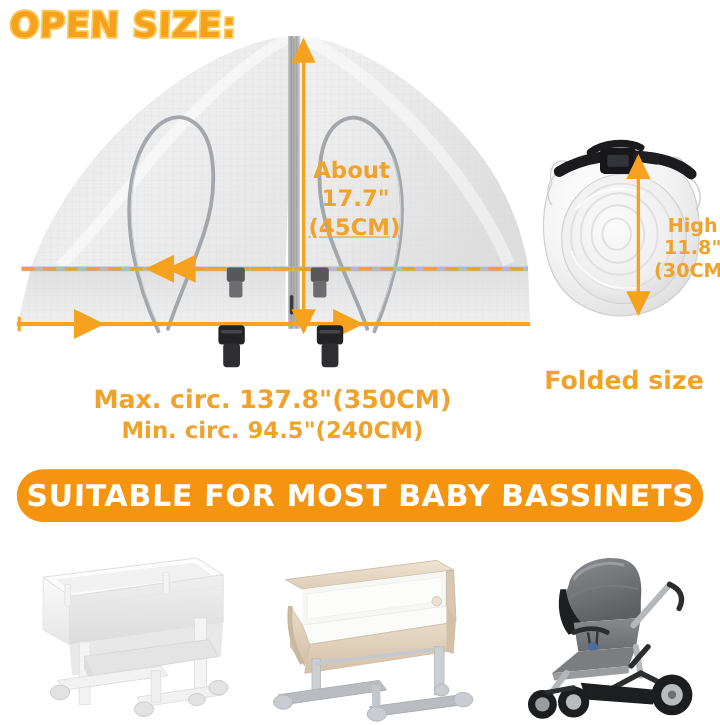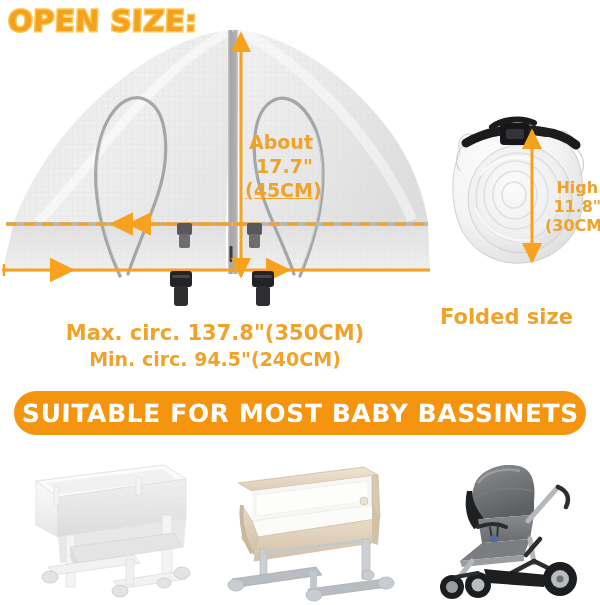--- a/index.html
+++ b/index.html
@@ -15,38 +15,38 @@
     font-size:29px;font-weight:bold;letter-spacing:.5px;
     font-family:"DejaVu Sans", sans-serif;
     color:#F6A11B;
     -webkit-text-stroke:3px #FBC85A;
     paint-order:stroke fill;
     transform:skewX(-2deg);
     white-space:nowrap;
   }
 
   
-  .net-wrap{position:absolute;left:0;top:18px;width:430px;height:295px;}
+  .net-wrap{position:absolute;left:12px;top:18px;width:430px;height:295px;}
   .net-svg{position:absolute;left:0;top:0;}
 
   .meas{
     position:absolute;color:#F0A22B;font-weight:bold;
     font-family:"DejaVu Sans", sans-serif;white-space:nowrap;
   }
   .m-about{left:249px;top:113px;font-size:19px;}
   .m-177{left:256px;top:137px;font-size:19px;}
   .m-45{left:245px;top:161px;font-size:19px;text-decoration:underline;}
 
   .m-max{left:0;top:303px;width:430px;text-align:center;font-size:21px;}
   .m-min{left:0;top:330px;width:430px;text-align:center;font-size:19px;}
 
   
   .fold-wrap{position:absolute;left:440px;top:105px;width:160px;height:180px;}
   .m-high{left:545px;top:178px;font-size:16px;line-height:19px;text-align:center;}
-  .m-folded{left:440px;top:305px;width:160px;text-align:left;font-size:21px;}
+  .m-folded{left:440px;top:305px;width:160px;text-align:center;font-size:21px;}
 
   
   .banner{
     position:absolute;left:14px;top:391px;width:572px;height:44px;
     background:#F5940E;border-radius:22px;
     display:flex;align-items:center;justify-content:center;
   }
   .banner span{
     color:#ffffff;font-size:25px;font-weight:bold;letter-spacing:.6px;
     font-family:"DejaVu Sans", sans-serif;white-space:nowrap;

